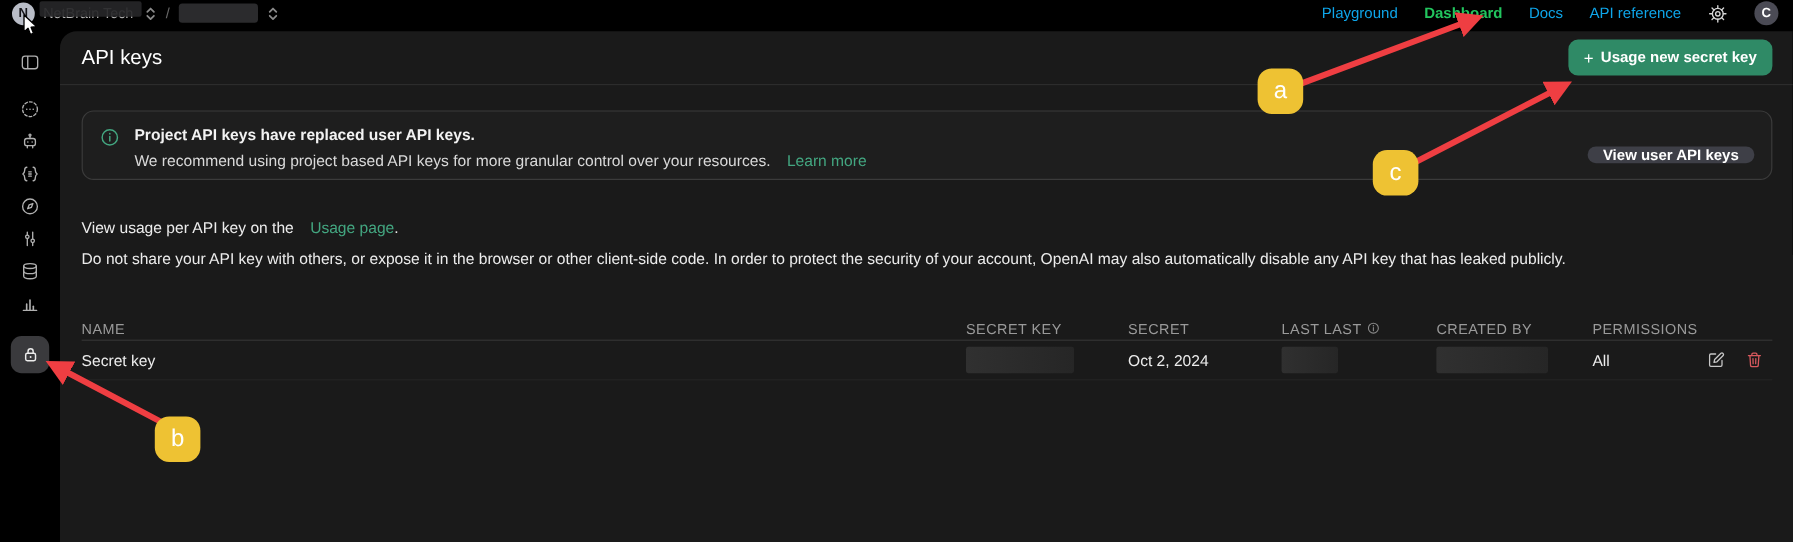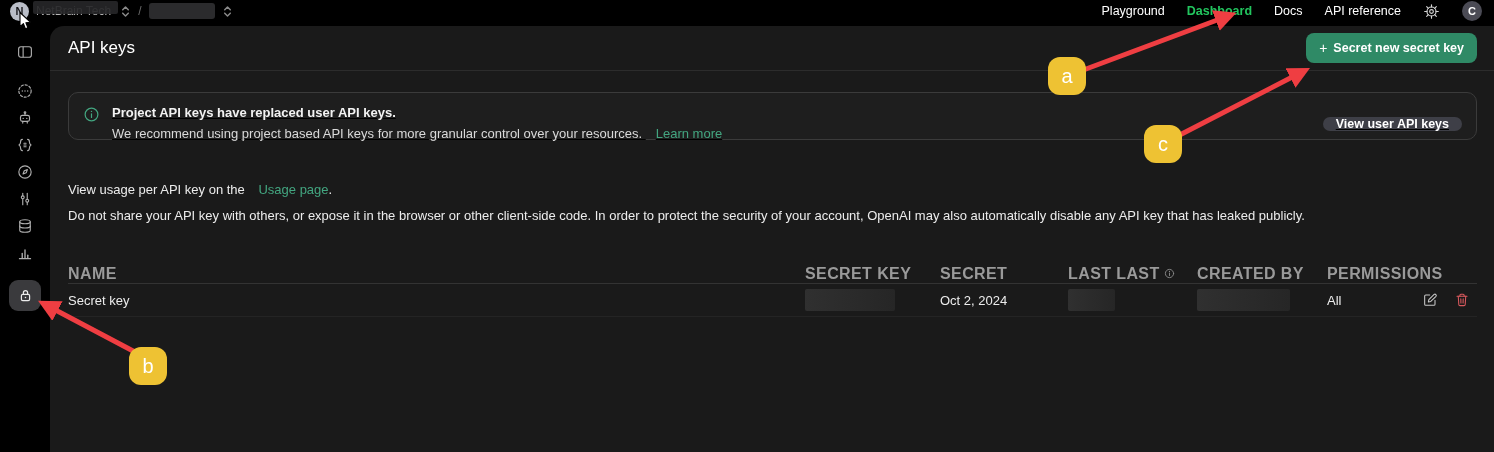--- a/index.html
+++ b/index.html
@@ -13,21 +13,21 @@
   .tb-left { display:flex; align-items:center; gap:7px; }
   .avatar-n { width:19px; height:19px; border-radius:50%; background:#b9bdc7; color:#16161a;
     font-size:11px; font-weight:bold; display:flex; align-items:center; justify-content:center; }
   .org-wrap { position:relative; font-size:12px; color:#b9b9b9; padding-right:2px; }
   .org-redact { position:absolute; left:-3px; top:-3px; right:-5px; height:13px;
     background:rgba(38,38,40,.92); border-radius:2px; }
   .updown { display:inline-flex; align-items:center; }
   .slash { color:#6a6a6a; font-size:12px; }
   .proj-redact { width:66px; height:16px; background:#2b2b2d; border-radius:3px; }
   .tb-right { display:flex; align-items:center; gap:22px; }
-  .nav-item { font-size:12.5px; color:#ffffff; cursor:pointer; }
+  .nav-item { font-size:12.5px; color:#0ea5e9; cursor:pointer; }
   .nav-item.active { color:#22c55e; font-weight:bold; }
   .avatar-c { width:20px; height:20px; border-radius:50%; background:#4b4b55; color:#fff;
     font-size:11px; font-weight:bold; display:flex; align-items:center; justify-content:center; }
 
   
   .sidebar { position:absolute; left:0; top:26px; width:50px; bottom:0; background:#000;
     display:flex; flex-direction:column; align-items:center; }
   .sb-btn { width:34px; height:27px; display:flex; align-items:center; justify-content:center;
     cursor:pointer; }
   .sb-btn.first { margin-top:12px; margin-bottom:12px; }
@@ -38,39 +38,39 @@
     border-top-left-radius:14px; }
   .page-header { position:absolute; left:0; right:0; top:0; height:45px;
     border-bottom:1px solid #2c2c2c; display:flex; align-items:center;
     justify-content:space-between; padding:0 17px 0 18px; }
   .page-title { font-size:17px; font-weight:normal; color:#fff; }
   .btn-create { display:flex; align-items:center; gap:6px; background:#2f8a66; color:#fff;
     border:none; border-radius:8px; font-size:12.5px; font-weight:bold; padding:7px 13px;
     cursor:pointer; font-family:inherit; }
   .btn-create .plus { font-size:14px; font-weight:normal; }
 
-  .banner { position:absolute; left:18px; right:17px; top:66px; height:48px;
+  .banner { position:absolute; left:18px; right:17px; top:66px; height:58px;
     border:1px solid #3b3b3b; border-radius:10px; background:#1e1e1e;
-    display:flex; align-items:flex-start; padding:12px 14px 0 14px;text-decoration:underline; }
+    display:flex; align-items:flex-start; padding:12px 14px 0 14px; }
   .banner-texts { flex:1; margin-left:12px; }
   .banner-title { font-size:13px; font-weight:bold; color:#f2f2f2; margin-bottom:6px; }
   .banner-sub { font-size:13px; color:#d9d9d9; }
   .green-link { color:#43a680; cursor:pointer;padding-left:10px; }
   .btn-view { align-self:center; margin-top:3px; background:#3e3f47; color:#fff; border:none;
     border-radius:8px; font-size:12.5px; font-weight:bold; padding:0 13px; cursor:pointer;
     font-family:inherit; white-space:nowrap; }
 
   .paras { position:absolute; left:18px; right:17px; top:157px; }
   .paras p { font-size:13px; line-height:13px; color:#ececec; margin:0 0 13px 0; }
 
   .table { position:absolute; left:18px; right:17px; top:238px; }
   .trow { display:grid; grid-template-columns:737px 135px 128px 129px 130px 93px auto;
     align-items:center; }
   .thead { height:20px; border-bottom:1px solid #333; }
-  .th { font-size:16px; font-weight:bold; color:#9a9a9a; letter-spacing:.4px;
+  .th { font-size:12px; font-weight:normal; color:#9a9a9a; letter-spacing:.4px;
     display:flex; align-items:center; gap:4px; }
   .tbody-row { height:33px; border-bottom:1px solid #242424; }
   .td { font-size:13px; color:#ececec; }
   .redact { height:22px; border-radius:2px; background:linear-gradient(90deg,#303030,#262626); }
   .redact.sk { width:90px; }
   .redact.lu { width:47px; }
   .redact.cb { width:93px; }
   .row-actions { display:flex; align-items:center; gap:16px; padding-left:2px; }
   .icon-btn { width:16px; height:16px; display:flex; align-items:center; justify-content:center;
     cursor:pointer; }
@@ -208,21 +208,21 @@
       </svg>
     </div>
   </div>
 
   <div class="main">
 
     <div class="page-header">
       <div class="page-title">API keys</div>
       <button class="btn-create">
         <span class="plus">+</span>
-        <span>Secret new secret key</span>
+        <span>Usage new secret key</span>
       </button>
     </div>
 
     <div class="banner">
       <svg width="17" height="17" viewBox="0 0 24 24" fill="none" stroke="#43a680" stroke-width="1.7" stroke-linecap="round" style="margin-top:1px;">
         <circle cx="12" cy="12" r="9"></circle>
         <line x1="12" y1="11" x2="12" y2="16.2"></line>
         <circle cx="12" cy="7.6" r="1" fill="#43a680" stroke="none"></circle>
       </svg>
       <div class="banner-texts">

